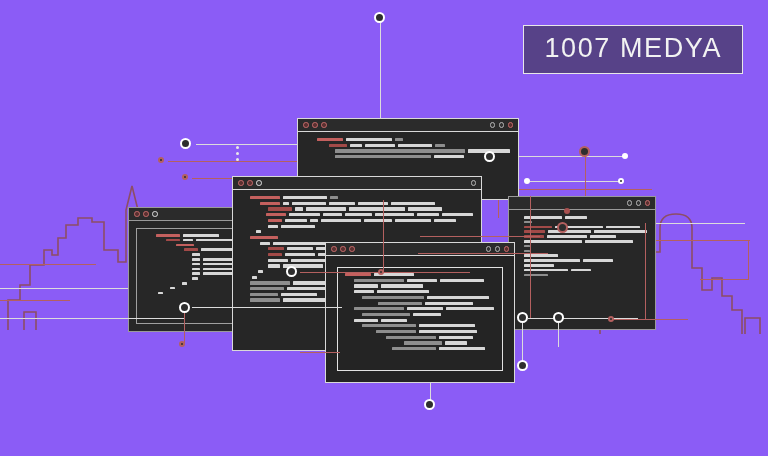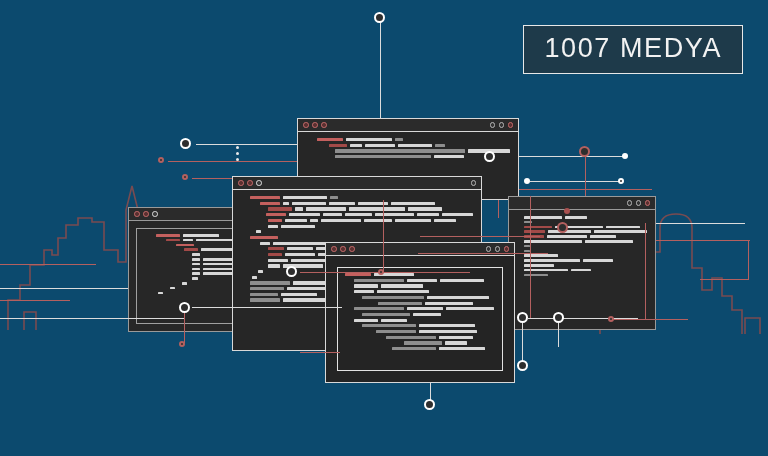--- a/index.html
+++ b/index.html
@@ -2,21 +2,21 @@
 <html><head>
 <meta charset="utf-8">
 <style>
   html,body{margin:0;padding:0;}
   body{
     width:768px;height:456px;
     background:#2e2e2e;
     font-family:"Liberation Sans", sans-serif;
     overflow:hidden;
   }
-  #stage{position:relative;width:768px;height:456px;overflow:hidden;background:#0c4a6e;}
+  #stage{position:relative;width:768px;height:456px;overflow:hidden;background:#8b5cf6;}
 
   
   .layer{position:absolute;left:0;top:0;width:768px;height:456px;}
   #skyline-layer{z-index:1;}
   #circuit-back{z-index:2;}
   #windows{z-index:3;}
   #circuit-front{z-index:4;}
   #logo-layer{z-index:6;}
 
   

